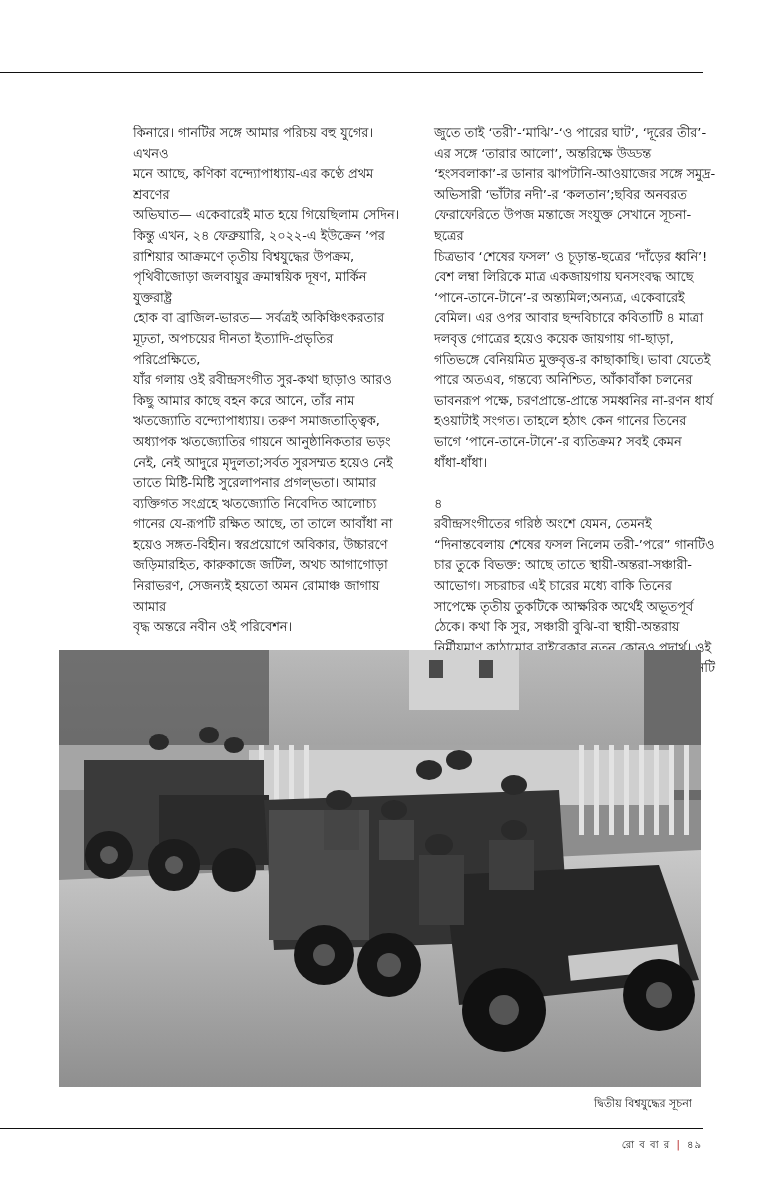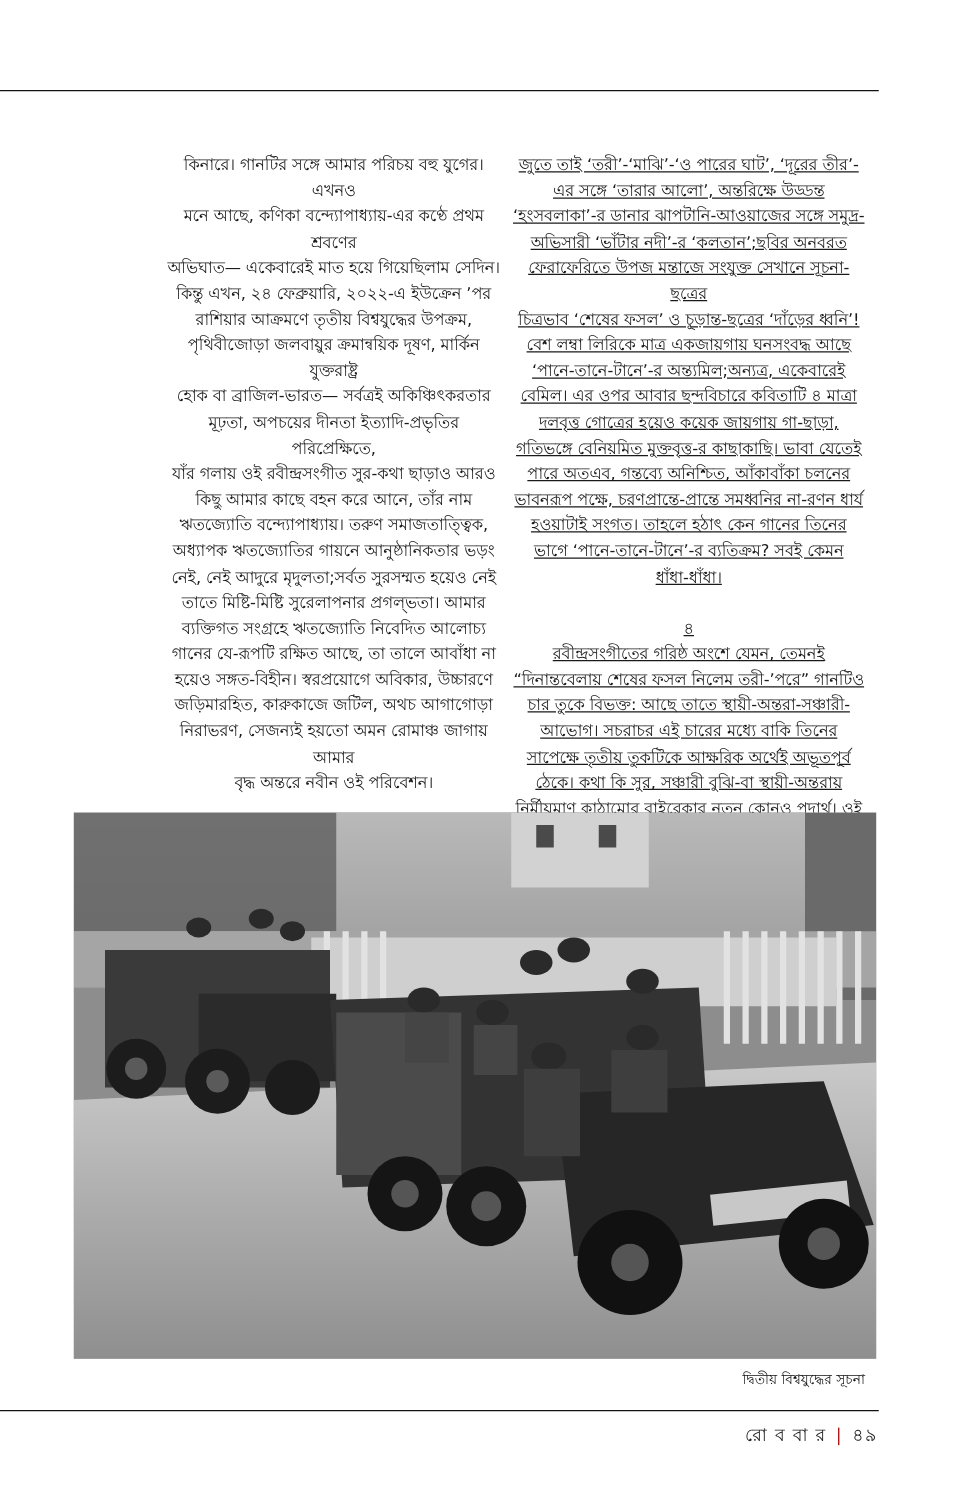--- a/index.html
+++ b/index.html
@@ -11,38 +11,38 @@
   .rule-top {
     position: absolute; left: 0; top: 72px; width: 703px; height: 0;
     border-top: 1.6px solid #111;
   }
   .rule-bottom {
     position: absolute; left: 0; top: 1128px; width: 703px; height: 0;
     border-top: 1.6px solid #111;
   }
   .col {
     position: absolute; top: 123px;
-    font-size: 13px; line-height: 20.6px; letter-spacing: -0.1px; text-align: center;
+    font-size: 13px; line-height: 20.6px; letter-spacing: -0.1px;
   }
   .col-left { left: 133px; width: 268px; }
-  .col-right { left: 410px; width: 282px; text-decoration: underline; }
+  .col-right { left: 434px; width: 282px; }
   .para { margin: 0; white-space: pre-line; }
   .section-num { margin: 0; margin-top: 20.6px; }
   .photo {
     position: absolute; left: 59px; top: 650px; width: 642px; height: 437px;
     overflow: hidden; background: #8d8d8d;
   }
   .photo svg { display: block; width: 100%; height: 100%; }
   .caption {
     position: absolute; right: 78px; top: 1095px;
     font-size: 11px; color: #111;
   }
   .footer {
     position: absolute; right: 68px; top: 1137px;
-    font-size: 14px; color: #222; letter-spacing: 1px;
+    font-size: 10px; color: #222; letter-spacing: 1px;
   }
   .footer .sep { color: #b01818; margin: 0 2px; }
 </style>
 </head>
 <body>
 
 <div class="rule-top"></div>
 
 <div class="col col-left">
   <p class="para">কিনারে। গানটির সঙ্গে আমার পরিচয় বহু যুগের। এখনও

